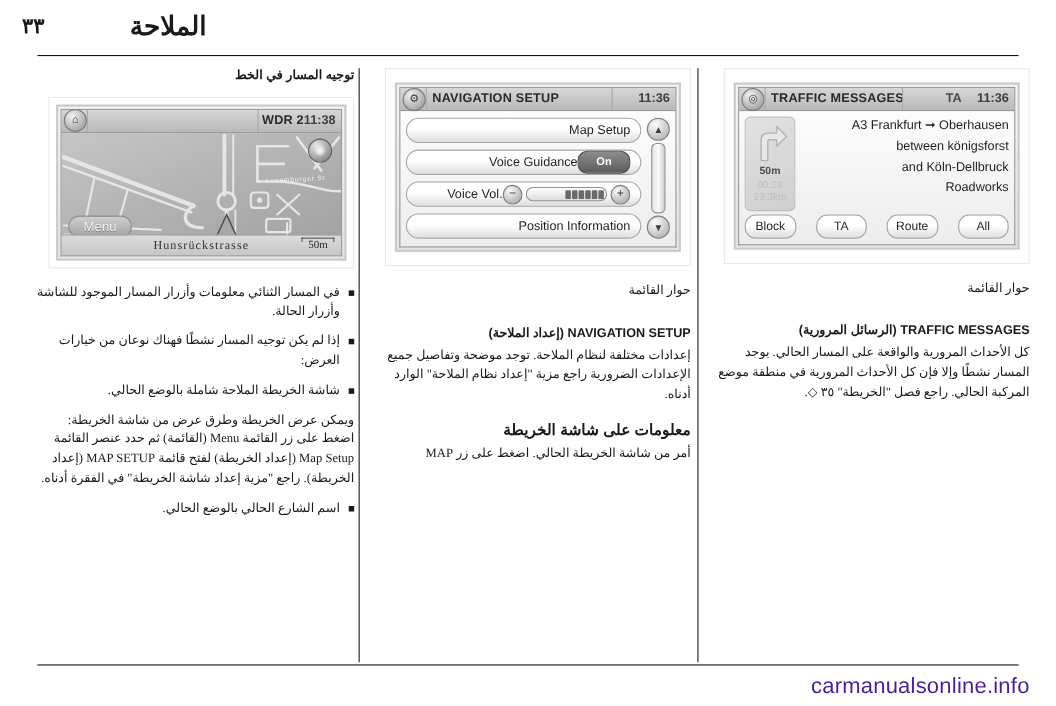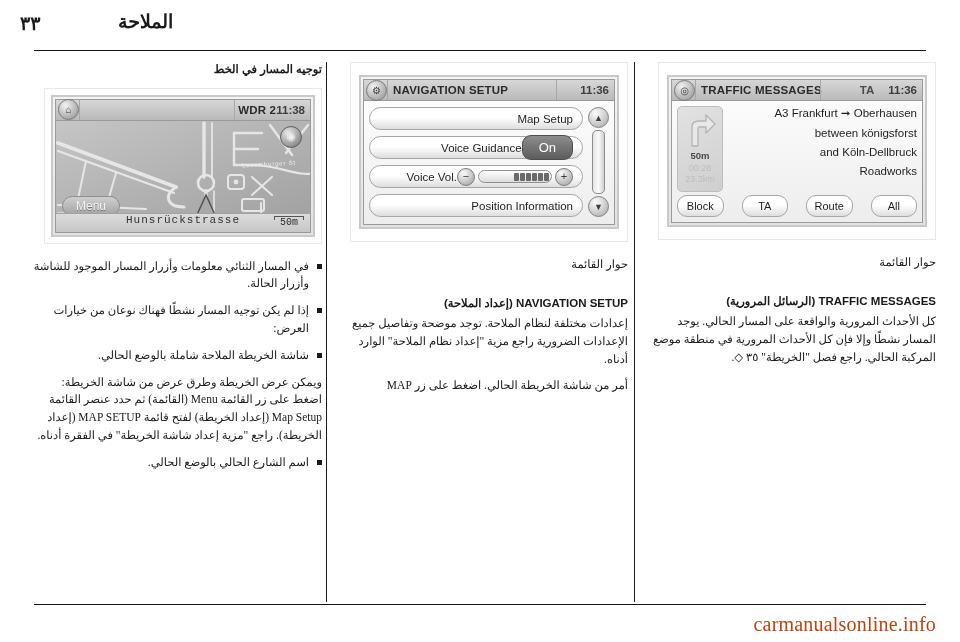--- a/index.html
+++ b/index.html
@@ -31,21 +31,21 @@
     font-weight: bold;
     font-size: 19px;
     letter-spacing: 1px;
   }
   .chapter-title {
     position: absolute;
     left: 118px;
     top: 10px;
     font-family: "Liberation Sans", sans-serif;
     font-weight: bold;
-    font-size: 19px;
+    font-size: 24px;
     direction: rtl;
   }
   .header-rule {
     position: absolute;
     left: 34px;
     top: 50px;
     width: 892px;
     height: 1px;
     background: #141414;
   }
@@ -212,23 +212,23 @@
     color: #f3f3f3;
     text-shadow: 0 1px 0 rgba(0,0,0,.35);
   }
   .map-bottom {
     position: absolute;
     left: 0; right: 0; bottom: 0;
     height: 18px;
     background: linear-gradient(#dcdcdc,#c6c6c6);
     border-top: 1px solid #a2a2a2;
     display: flex;
-    align-items: flex-start;
+    align-items: center;
     justify-content: center;
-    font-family: Liberation Mono, monospace;
+    font-family: Liberation Serif, serif;
     font-size: 11px;
     color: #333;
     letter-spacing: 1px;
   }
   .scale-box {
     position: absolute;
     right: 6px;
     top: 2px;
     font-size: 10px;
     letter-spacing: 0;
@@ -271,22 +271,22 @@
     position: relative;
   }
   .list-row:last-child { margin-bottom: 0; }
   .row-label { flex: 1 1 auto; white-space: nowrap; }
   .toggle-on {
     padding: 4px 16px;
     border-radius: 9px;
     background: linear-gradient(#8d8d8d,#5c5c5c);
     border: 1px solid #4d4d4d;
     color: #fff;
-    font-size: 13px;
-    font-weight: normal;
+    font-size: 10px;
+    font-weight: bold;
   }
   .vol-ctrl { display:flex; align-items:center; gap:3px; }
   .circ-btn {
     width: 16px; height: 16px;
     border-radius: 50%;
     background: radial-gradient(circle at 35% 28%, #fbfbfb, #9b9b9b);
     border: 1px solid #7d7d7d;
     display:flex; align-items:center; justify-content:center;
     font-size: 11px; color:#3a3a3a; line-height:1;
   }
@@ -438,23 +438,23 @@
     left: 34px;
     top: 604px;
     width: 892px;
     height: 1px;
     background: #141414;
   }
   .watermark {
     position: absolute;
     right: 24px;
     bottom: 6px;
-    font-family: Liberation Serif, serif;
+    font-family: Liberation Sans, sans-serif;
     font-size: 20px;
-    color: #c2410c;
+    color: #4c1d95;
     letter-spacing: .2px;
   }
 </style>
 </head>
 <body>
 
 <div class="page-header">
   <div class="page-number">٣٣</div>
   <div class="chapter-title">الملاحة</div>
 </div>
@@ -586,20 +586,21 @@
             <div class="scroll-arrow">▼</div>
           </div>
         </div>
 
       </div>
     </div>
 
     <div class="para">حوار القائمة</div>
     <div class="sub-head">NAVIGATION SETUP (إعداد الملاحة)</div>
     <div class="para">إعدادات مختلفة لنظام الملاحة. توجد موضحة وتفاصيل جميع الإعدادات الضرورية راجع مزية "إعداد نظام الملاحة" الوارد أدناه.</div>
+    <div class="big-head">معلومات على شاشة الخريطة</div>
     <div class="para">أمر من شاشة الخريطة الحالي. اضغط على زر MAP</div>
 
   </div>
 
   <div class="col col-3">
 
     <div class="shot tall">
       <div class="device">
 
         <div class="dev-bar">

